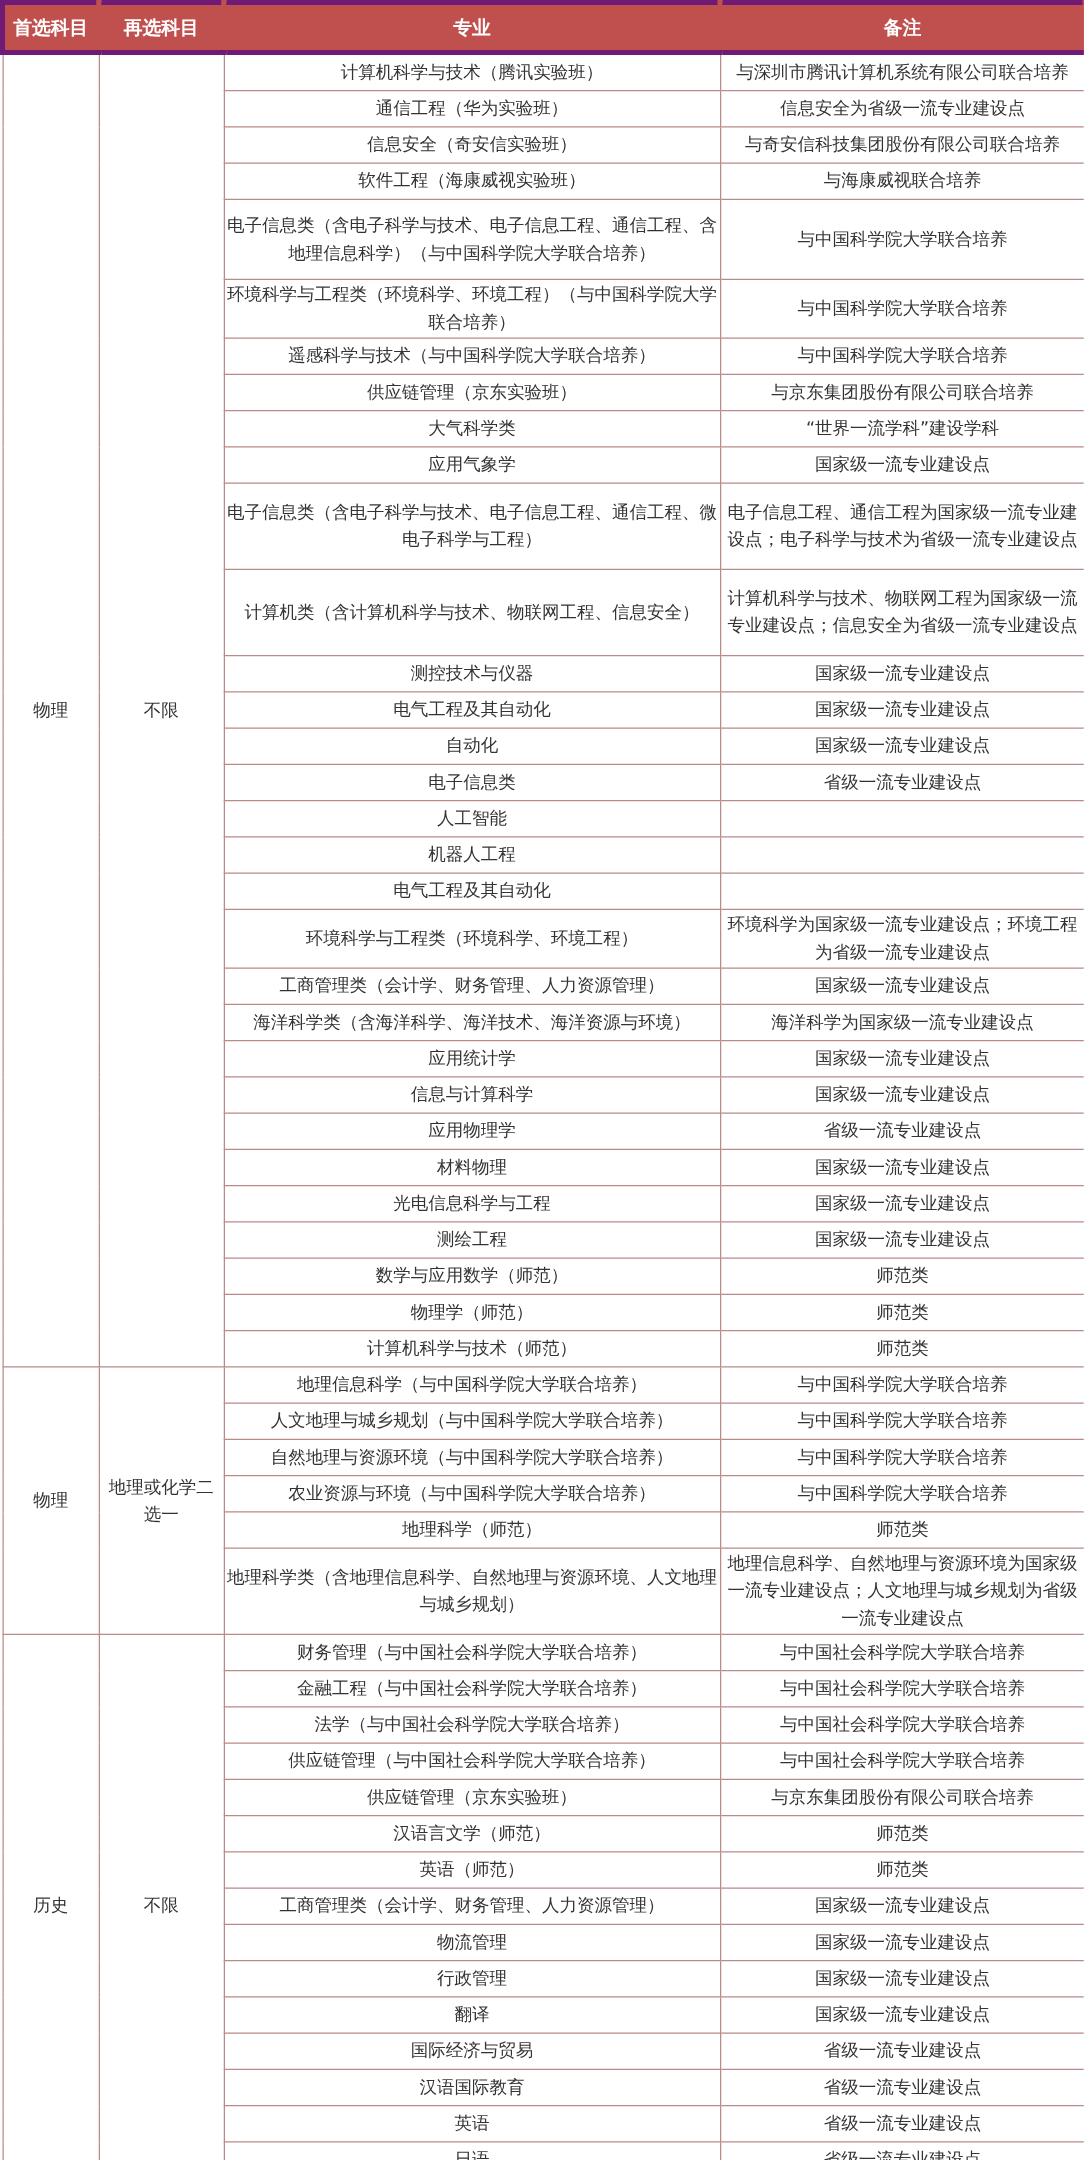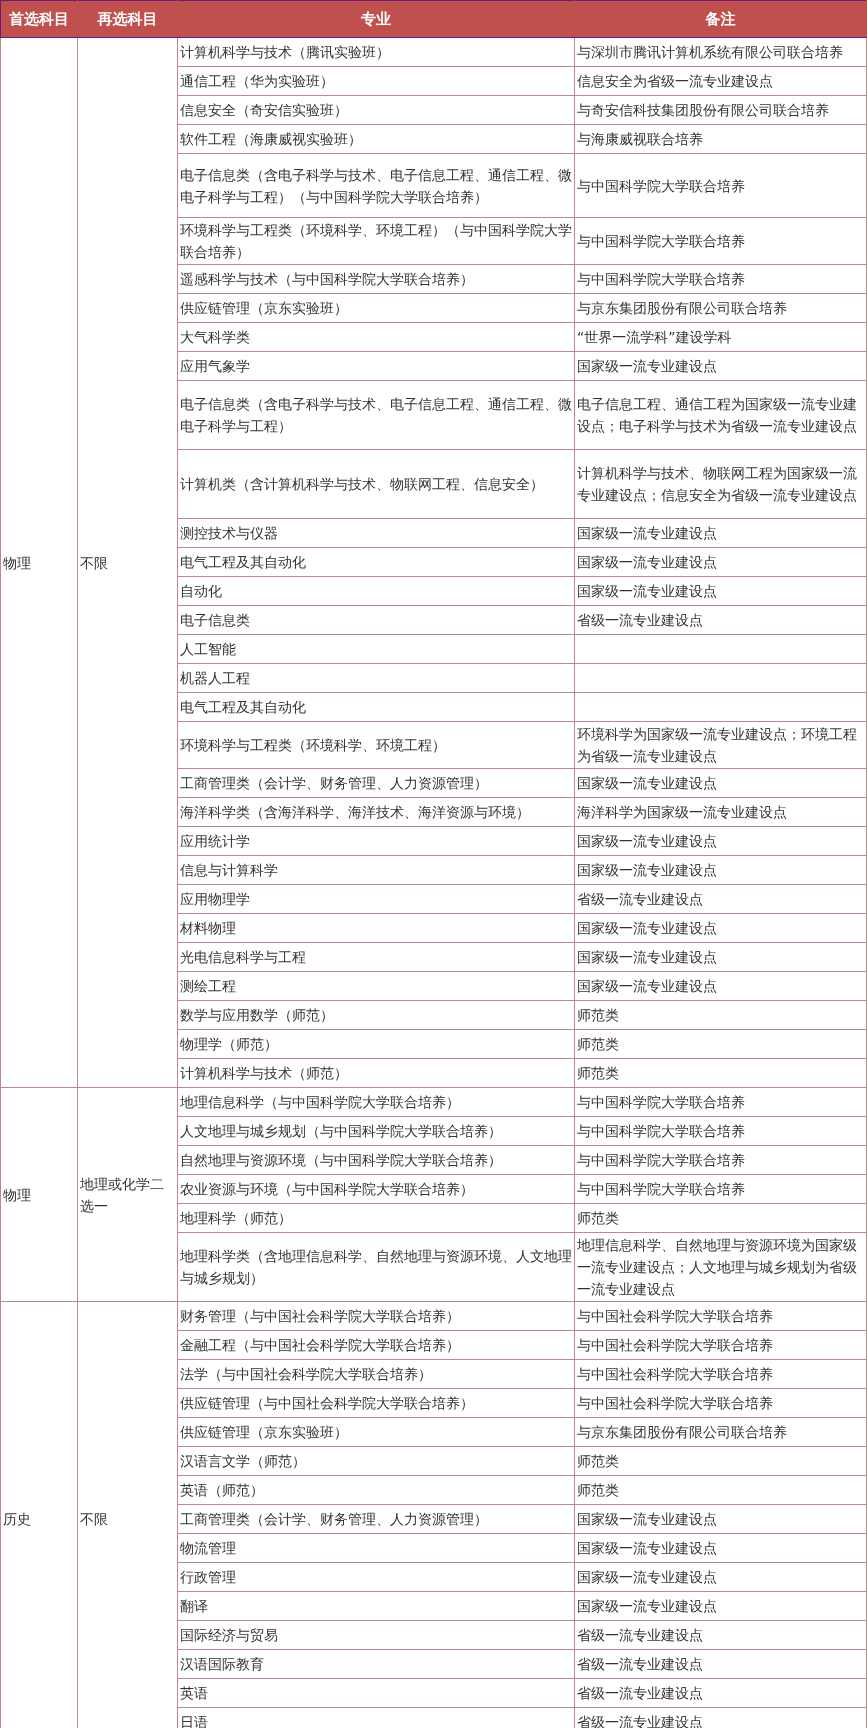--- a/index.html
+++ b/index.html
@@ -11,33 +11,33 @@
     font-size: 14px;
     color: #333333;
   }
   table.majors th {
     background: #C0504D;
     color: #ffffff;
     font-weight: bold;
     font-size: 15px;
     height: 36px;
     padding: 0 4px;
-    border: 1px solid #701a75;
+    border: 4px solid #701a75;
     border-right-color: #C0504D;
   }
   table.majors td {
     border: 1px solid #B98A8A;
     padding: 1px 2px;
     line-height: 22px;
     vertical-align: middle;
     word-break: break-all;
   }
-  td.group { text-align: left; }
-  td.major { text-align: left; }
-  td.note { text-align: left; }
+  td.group { text-align: center; }
+  td.major { text-align: center; }
+  td.note { text-align: center; }
   col.c1 { width: 77px; }
   col.c2 { width: 100px; }
   col.c3 { width: 397px; }
   col.c4 { width: 292px; }
   tr.h1 td { height: 26px; }
   tr.h2 td { height: 40px; }
   tr.h2x td { height: 61px; }
   tr.h3 td { height: 66px; }
 </style>
 </head>
@@ -71,21 +71,21 @@
       </tr>
       <tr class="h1">
         <td class="major">信息安全（奇安信实验班）</td>
         <td class="note">与奇安信科技集团股份有限公司联合培养</td>
       </tr>
       <tr class="h1">
         <td class="major">软件工程（海康威视实验班）</td>
         <td class="note">与海康威视联合培养</td>
       </tr>
       <tr class="h2x">
-        <td class="major">电子信息类（含电子科学与技术、电子信息工程、通信工程、微电子科学与工程）（与中国科学院大学联合培养）</td>
+        <td class="major">电子信息类（含电子科学与技术、电子信息工程、通信工程、含地理信息科学）（与中国科学院大学联合培养）</td>
         <td class="note">与中国科学院大学联合培养</td>
       </tr>
       <tr class="h2">
         <td class="major">环境科学与工程类（环境科学、环境工程）（与中国科学院大学联合培养）</td>
         <td class="note">与中国科学院大学联合培养</td>
       </tr>
       <tr class="h1">
         <td class="major">遥感科学与技术（与中国科学院大学联合培养）</td>
         <td class="note">与中国科学院大学联合培养</td>
       </tr>

